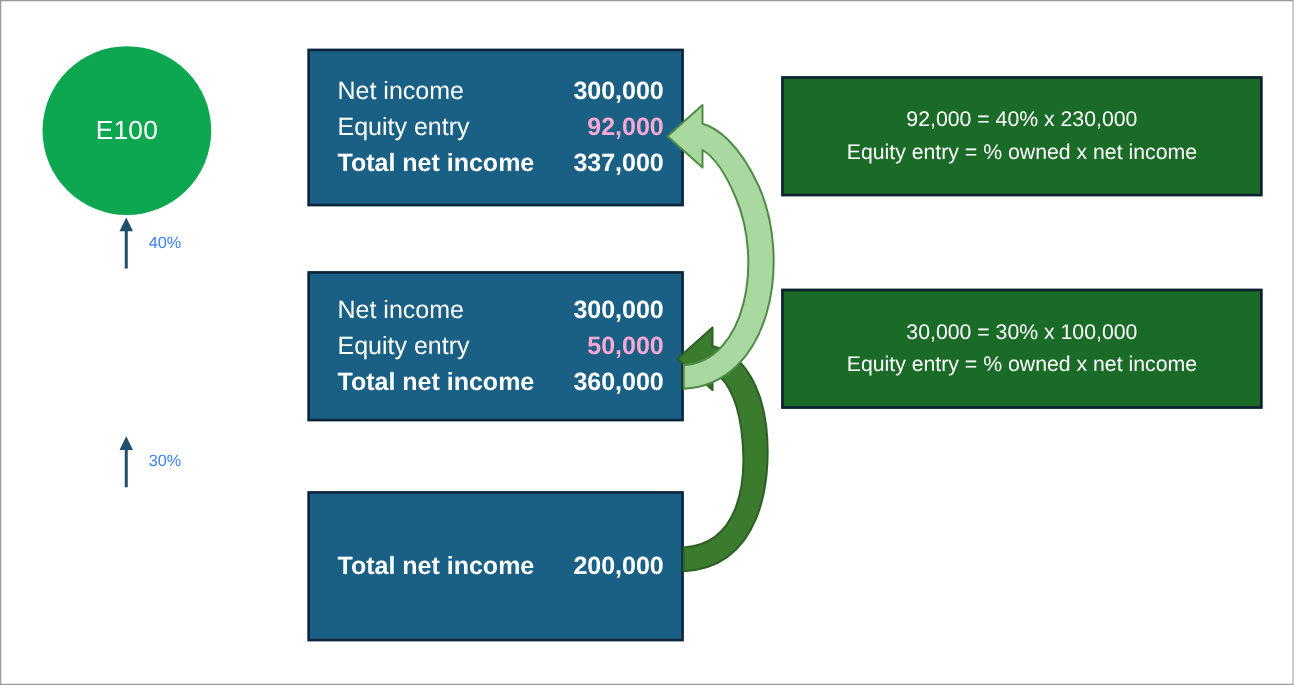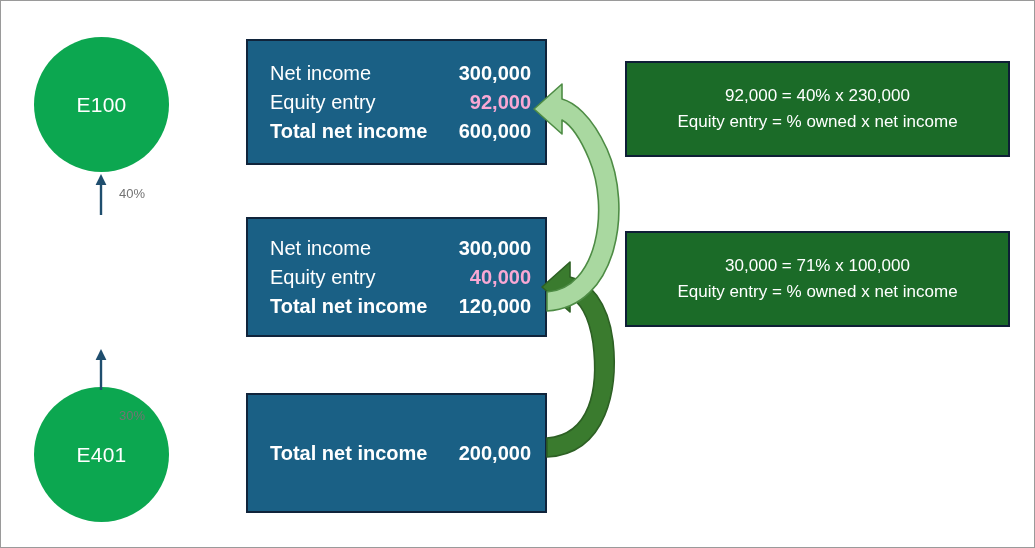--- a/index.html
+++ b/index.html
@@ -37,25 +37,25 @@
   #circle-e401 { left: 33px;  top: 386px; width: 135px; height: 135px; }
 
   
   .own-arrow { position: absolute; }
   #own-arrow-40 { left: 92px; top: 172px; }
   #own-arrow-30 { left: 92px; top: 347px; }
 
   .own-label {
     position: absolute;
     font-size: 13px;
-    color: #737373;
+    color: #3b82f6;
     white-space: nowrap;
   }
   #own-label-40 { left: 118px; top: 185px; }
-  #own-label-30 { left: 118px; top: 360px; margin-top: 47px; }
+  #own-label-30 { left: 118px; top: 360px; }
 
   
   .blue-box {
     position: absolute;
     background: #1A6085;
     border: 2px solid #10243B;
     box-sizing: border-box;
     display: flex;
     flex-direction: column;
     justify-content: center;
@@ -112,23 +112,20 @@
   }
 </style>
 </head>
 <body>
 
 <div id="canvas">
 
   <div class="circle" id="circle-e100">
     <span>E100</span>
   </div>
-  <div class="circle" id="circle-e401">
-    <span>E401</span>
-  </div>
 
   <svg class="own-arrow" id="own-arrow-40" width="16" height="42">
     <line x1="8" y1="42" x2="8" y2="9" stroke="#1F4E6E" stroke-width="2.4"></line>
     <polygon points="8,1 2.6,12 13.4,12" fill="#1F4E6E"></polygon>
   </svg>
   <span class="own-label" id="own-label-40">40%</span>
 
   <svg class="own-arrow" id="own-arrow-30" width="16" height="42">
     <line x1="8" y1="42" x2="8" y2="9" stroke="#1F4E6E" stroke-width="2.4"></line>
     <polygon points="8,1 2.6,12 13.4,12" fill="#1F4E6E"></polygon>
@@ -140,58 +137,58 @@
       <div class="income-row row-net">
         <span class="lbl">Net income</span>
         <span class="val">300,000</span>
       </div>
       <div class="income-row row-equity">
         <span class="lbl">Equity entry</span>
         <span class="val">92,000</span>
       </div>
       <div class="income-row row-total">
         <span class="lbl">Total net income</span>
-        <span class="val">600,000</span>
+        <span class="val">337,000</span>
       </div>
     </div>
   </div>
 
   <div class="blue-box" id="income-box-e400">
     <div class="income-rows">
       <div class="income-row row-net">
         <span class="lbl">Net income</span>
         <span class="val">300,000</span>
       </div>
       <div class="income-row row-equity">
         <span class="lbl">Equity entry</span>
-        <span class="val">40,000</span>
+        <span class="val">50,000</span>
       </div>
       <div class="income-row row-total">
         <span class="lbl">Total net income</span>
-        <span class="val">120,000</span>
+        <span class="val">360,000</span>
       </div>
     </div>
   </div>
 
   <div class="blue-box" id="income-box-e401">
     <div class="income-rows">
       <div class="income-row row-total">
         <span class="lbl">Total net income</span>
         <span class="val">200,000</span>
       </div>
     </div>
   </div>
 
   <div class="green-box" id="formula-box-e100">
     <div class="green-line">92,000 = 40% x 230,000</div>
     <div class="green-line">Equity entry = % owned x net income</div>
   </div>
 
   <div class="green-box" id="formula-box-e400">
-    <div class="green-line">30,000 = 71% x 100,000</div>
+    <div class="green-line">30,000 = 30% x 100,000</div>
     <div class="green-line">Equity entry = % owned x net income</div>
   </div>
 
   <svg id="ribbon-layer" viewBox="0 0 1035 548">
 
     <g>
       <path d="M 546 456
                C 607 453, 617 386, 612 340
                C 607 300, 588 280, 569 276
                L 569 261

